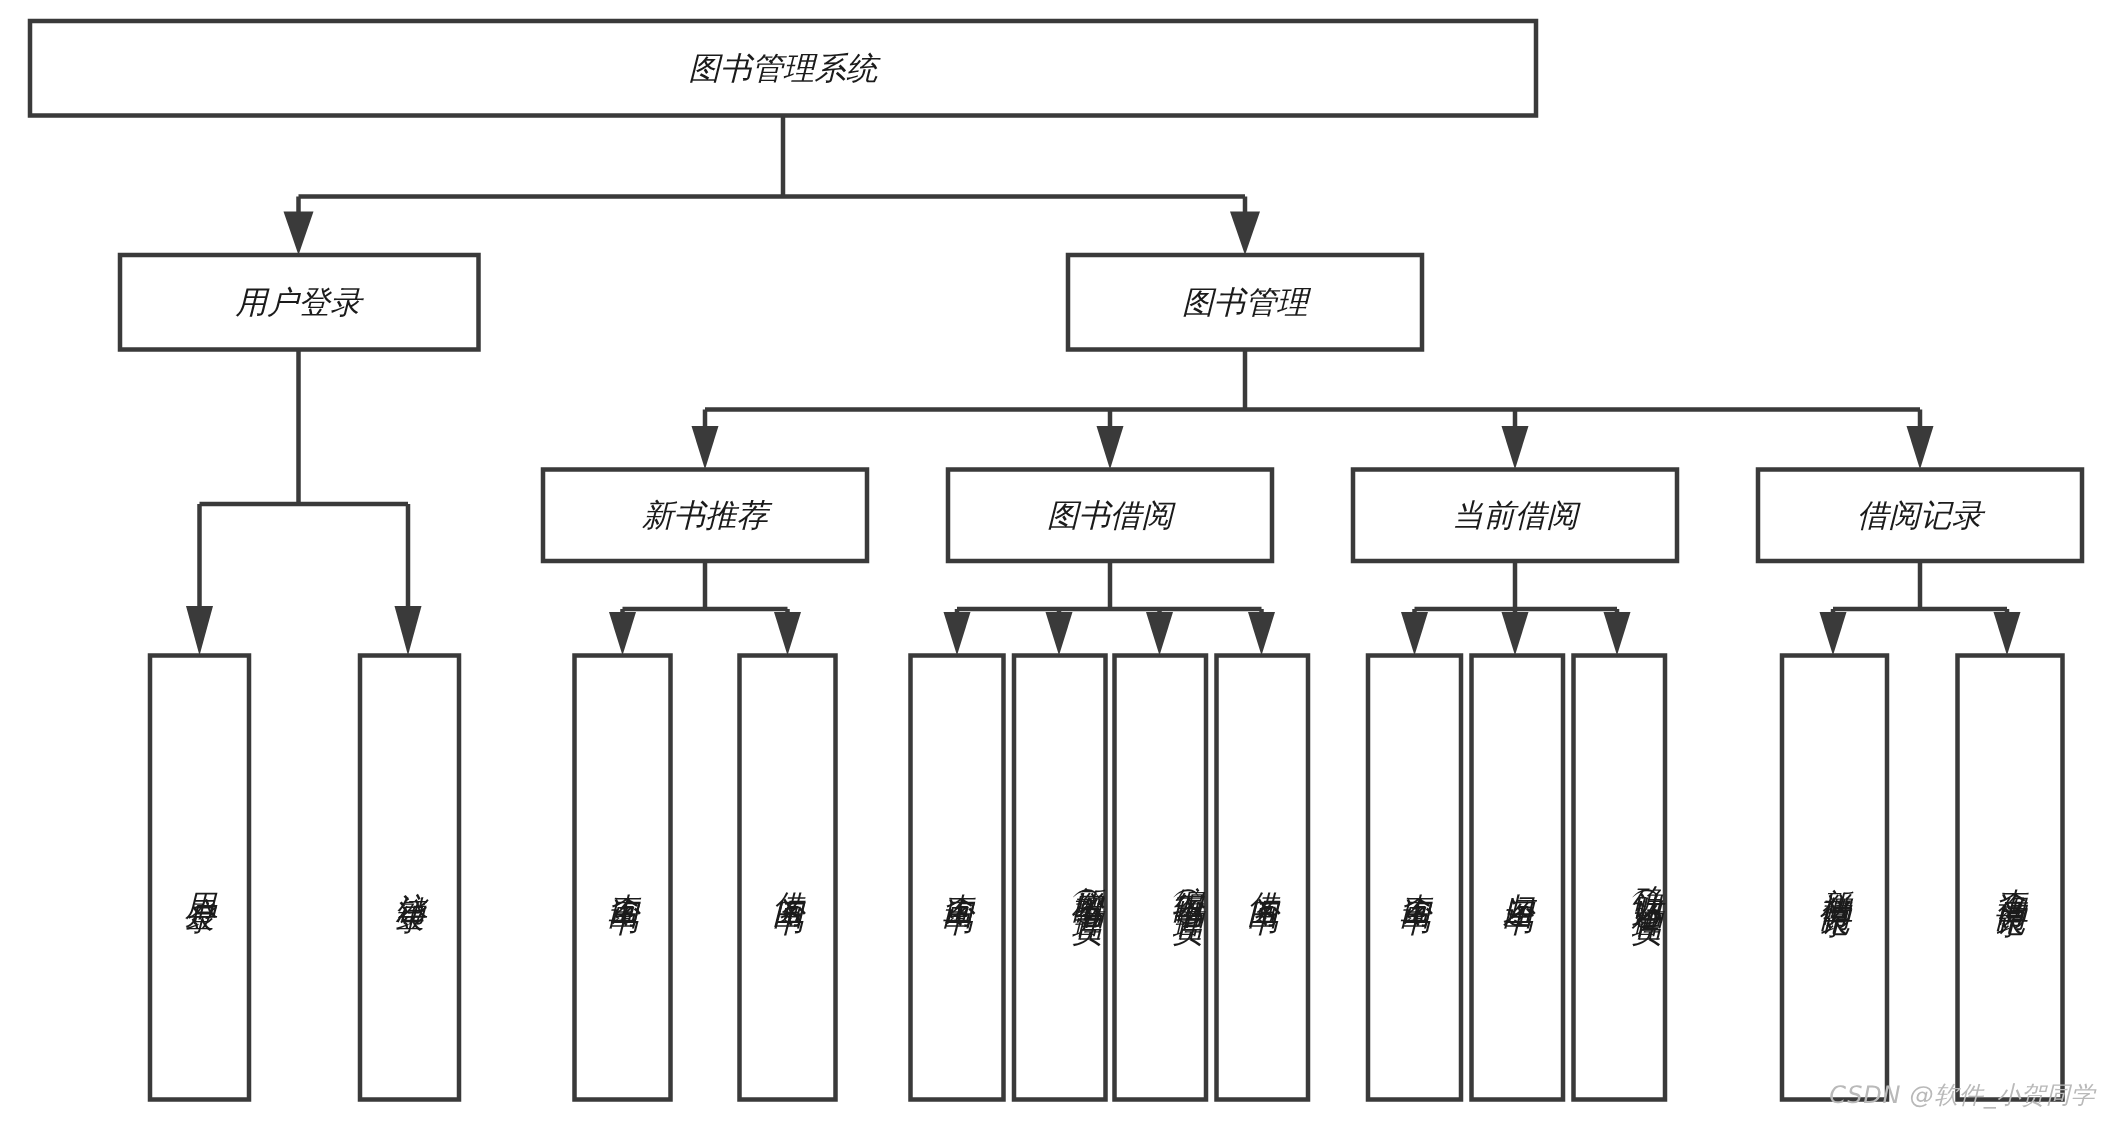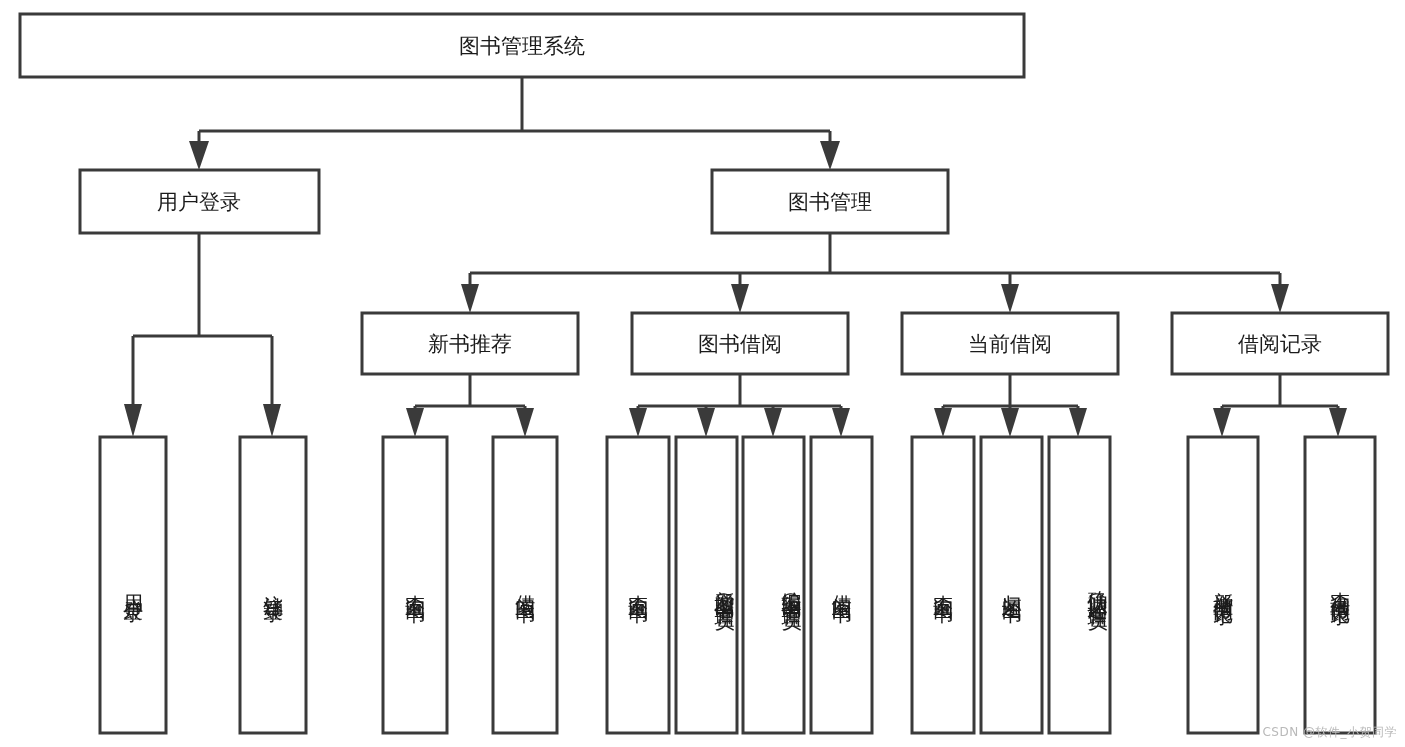--- a/index.html
+++ b/index.html
@@ -13,20 +13,21 @@
     height: 747px;
     font-family: "DejaVu Sans", "Liberation Sans", sans-serif;
     overflow: hidden;
     position: relative;
   }
   #diagram-root {
     position: relative;
     width: 1405px;
     height: 747px;
     background: #ffffff;
+    font-style: italic;
   }
   svg#tree-svg {
     position: absolute;
     left: 0;
     top: 0;
     width: 1405px;
     height: 747px;
     display: block;
   }
   .node-box {
@@ -64,21 +65,21 @@
     letter-spacing: 3px;
     color: #1b1b1b;
     pointer-events: none;
     white-space: nowrap;
   }
   .watermark {
     position: absolute;
     right: 8px;
     bottom: 6px;
     font-family: "DejaVu Sans", "Liberation Sans", sans-serif;
-    font-size: 12px;
+    font-size: 16px;
     color: #b9b9b9;
     letter-spacing: 0.5px;
     white-space: nowrap;
   }
 </style>
 </head>
 <body>
 
 <div id="diagram-root">
 

